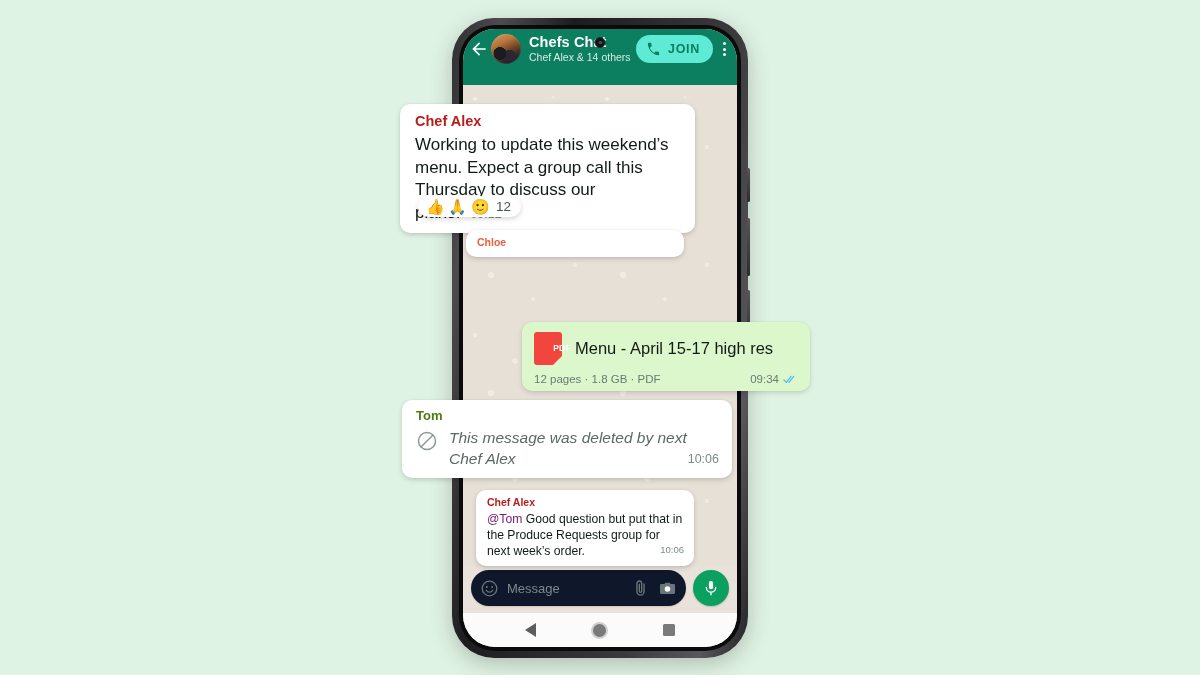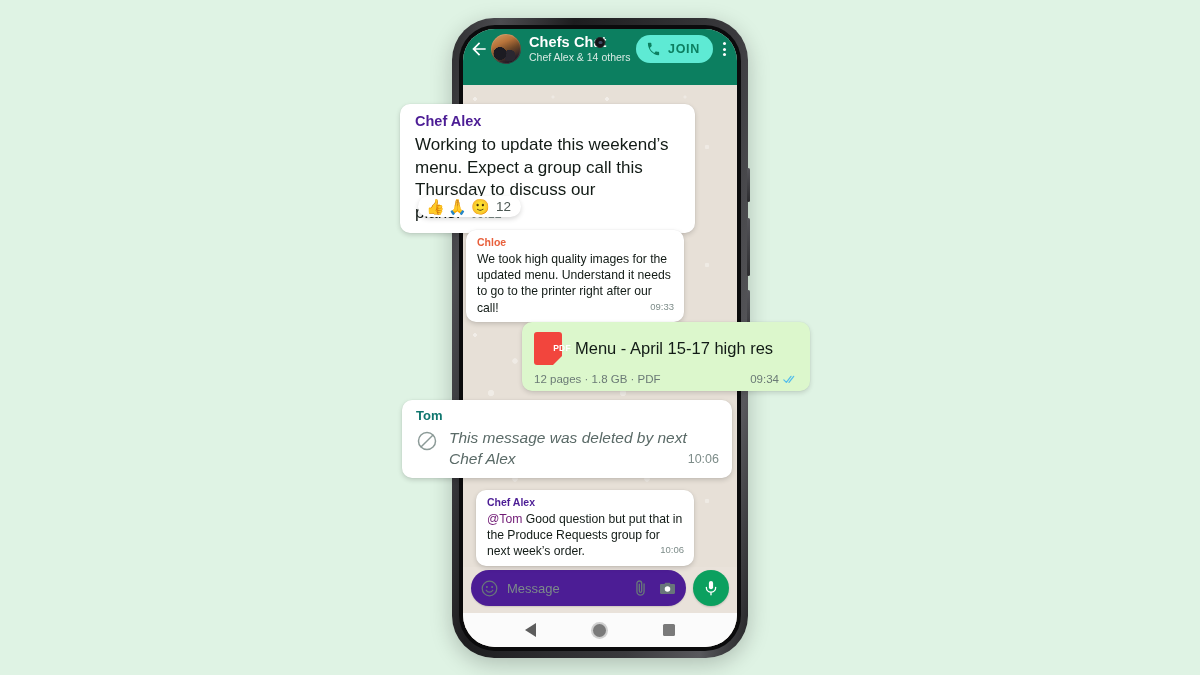--- a/index.html
+++ b/index.html
@@ -121,21 +121,21 @@
 
   
   .input-row {
     flex:0 0 46px; height:46px;
     display:flex; align-items:center; gap:7px;
     padding: 0 8px 4px 8px;
     position:relative; z-index:4;
     background: transparent;
   }
   .input-pill {
-    flex:1 1 auto; height:36px; background:#4c1d95;
+    flex:1 1 auto; height:36px; background:#0f172a;
     border-radius:19px; display:flex; align-items:center;
     padding: 0 9px 0 9px; gap:8px;
     box-shadow: 0 1px 1.5px rgba(0,0,0,.12);
   }
   .input-placeholder { flex:1 1 auto; color:#7c8a8a; font-size:13px; }
   .mic-btn {
     width:36px; height:36px; border-radius:50%;
     background:#0ba05f; flex:0 0 36px;
     display:flex; align-items:center; justify-content:center;
     box-shadow:0 1px 2px rgba(0,0,0,.18);
@@ -157,23 +157,23 @@
 
   .b-white {
     background:#fff; border-radius:10px;
     box-shadow: 0 2px 5px rgba(0,0,0,.16), 0 0 0 .5px rgba(0,0,0,.03);
   }
   .b-green {
     background:#dcf7cc; border-radius:10px;
     box-shadow: 0 2px 5px rgba(0,0,0,.14), 0 0 0 .5px rgba(0,0,0,.03);
   }
   .sender { font-weight:bold; line-height:1.1; }
-  .s-purple { color:#4c1d95; }
+  .s-purple { color:#b91c1c; }
   .s-orange { color:#e8603c; }
-  .s-green  { color:#0f766e; }
+  .s-green  { color:#4d7c0f; }
   .msg-text { color:#121b16; }
   .stamp { color:#7d8c89; font-weight:normal; }
 
   
   #bub1 { left:400px; top:104px; width:295px; padding:10px 13px 9px 15px; }
   #bub1 .sender { font-size:14.5px; margin-bottom:4px; }
   #bub1 .msg-text { font-size:17px; line-height:1.33; }
   #bub1 .stamp { font-size:12.5px; margin-left:10px; white-space:nowrap; }
 
   .react-pill {
@@ -319,24 +319,20 @@
 
   <div class="react-pill">
     <span class="emo">👍</span>
     <span class="emo">🙏</span>
     <span class="emo">🙂</span>
     <span class="cnt">12</span>
   </div>
 
   <div class="bubble b-white" id="bub2">
     <div class="sender s-orange">Chloe</div>
-    <div class="msg-text">
-      <span>We took high quality images for the updated menu. Understand it needs to go to the printer right after our call!</span>
-      <span class="stamp" style="float:right;margin-top:1px;">09:33</span>
-    </div>
   </div>
 
   <div class="bubble b-green" id="bub3">
     <div class="pdf-row">
       <div class="pdf-icon">
         <b>PDF</b>
       </div>
       <div class="pdf-name">Menu - April 15-17 high res</div>
     </div>
     <div class="pdf-meta">

